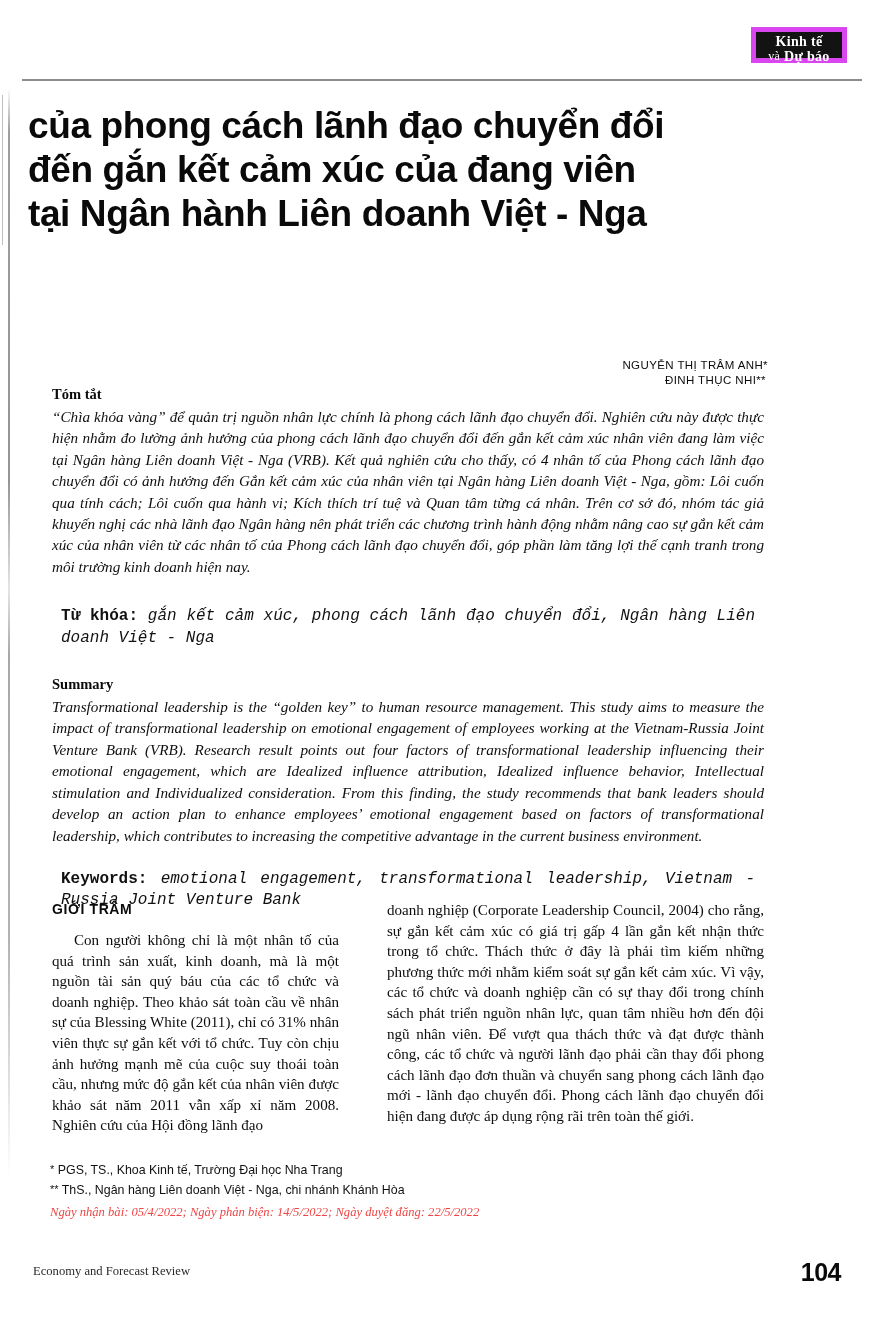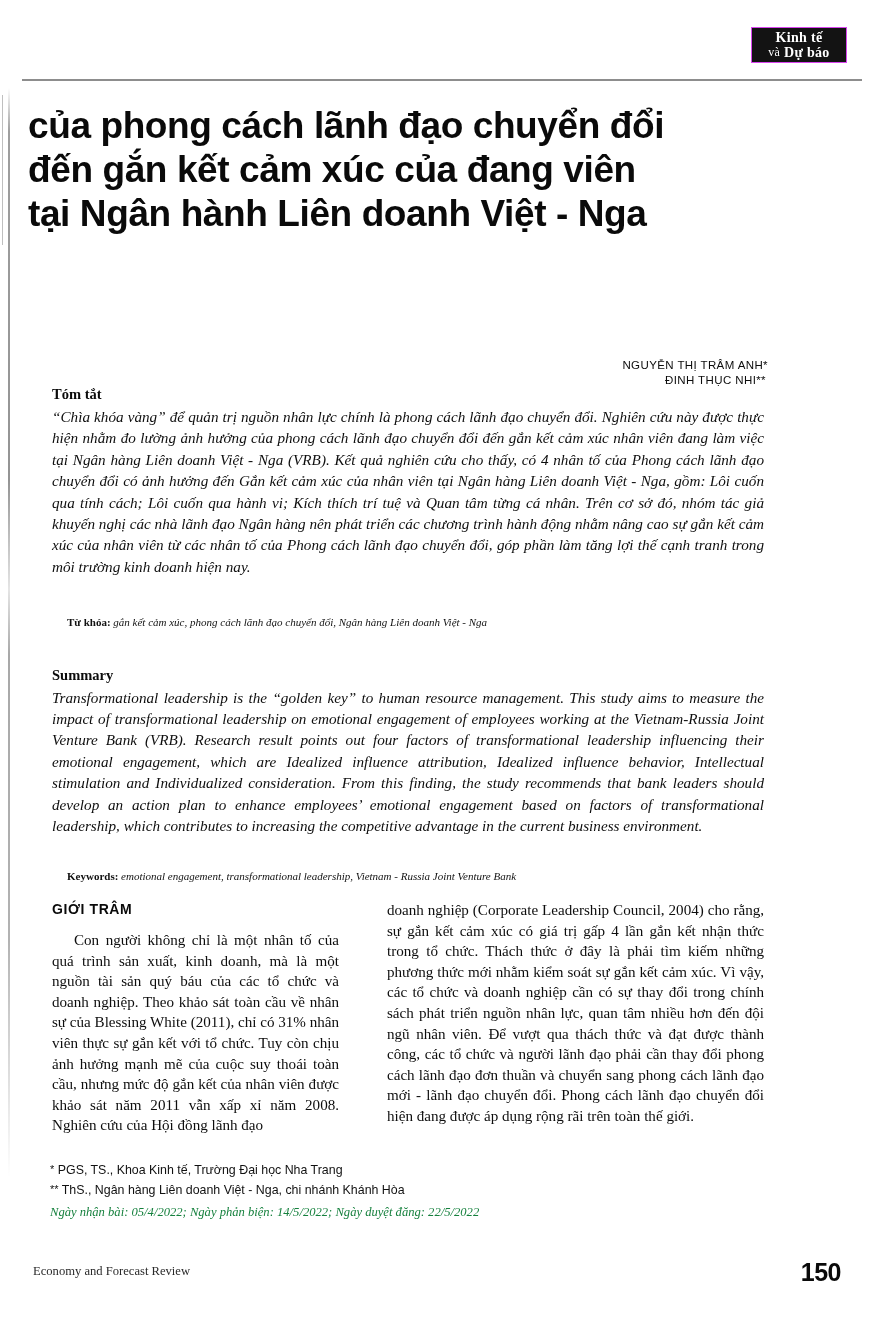--- a/index.html
+++ b/index.html
@@ -51,21 +51,21 @@
   }
   .logo-badge {
     position: absolute;
     right: 33px;
     top: 27px;
     width: 96px;
     height: 36px;
     background: #131313;
     color: #ffffff;
     text-align: center;
-    border: 1px solid #d946ef;
+    border: 5px solid #d946ef;
     box-sizing: border-box;
     padding-top: 2px;
   }
   .logo-line1 {
     font-family: "Liberation Serif", serif;
     font-weight: bold;
     font-size: 14px;
     line-height: 15px;
     letter-spacing: 0.3px;
   }
@@ -139,26 +139,26 @@
   .abs-body {
     font-family: "Liberation Serif", serif;
     font-style: italic;
     font-size: 15.2px;
     line-height: 21.4px;
     text-align: justify;
     color: #0e0e0e;
     margin: 0;
   }
   .kw {
-    font-family: Liberation Serif, serif;
+    font-family: Liberation Mono, monospace;
     font-style: italic;
-    font-size: 11px;
+    font-size: 16px;
     line-height: 21.4px;
     text-align: justify;
-    margin: 15px;
+    margin: 9px;
   }
   .kw b {
     font-style: normal;
     font-weight: bold;
   }
   .gap-20 { height: 20px; }
   .gap-14 { height: 14px; }
   .gap-17 { height: 17px; }
 
   
@@ -212,21 +212,21 @@
     margin: 0;
     white-space: nowrap;
   }
   .fn .mark { font-size: 11px; vertical-align: 1px; }
   .fn-dates {
     font-family: "Liberation Serif", serif;
     font-style: italic;
     font-size: 12.6px;
     line-height: 20px;
     margin: 2px 0 16px 0;
-    color: #15803d;
+    color: #ef4444;
     white-space: nowrap;
   }
 
   
   .footer {
     position: absolute;
     left: 33px;
     top: 1258px;
     width: 814px;
     height: 34px;
@@ -307,16 +307,16 @@
   </div>
 
   <div class="footnotes">
     <p class="fn"><span class="mark">*</span><span> PGS, TS., Khoa Kinh tế, Trường Đại học Nha Trang</span></p>
     <p class="fn"><span class="mark">**</span><span> ThS., Ngân hàng Liên doanh Việt - Nga, chi nhánh Khánh Hòa</span></p>
     <p class="fn-dates">Ngày nhận bài: 05/4/2022; Ngày phản biện: 14/5/2022; Ngày duyệt đăng: 22/5/2022</p>
   </div>
 
   <div class="footer">
     <div class="footer-left">Economy and Forecast Review</div>
-    <div class="footer-page">150</div>
+    <div class="footer-page">104</div>
   </div>
 
 </div>
 
 </body></html>

